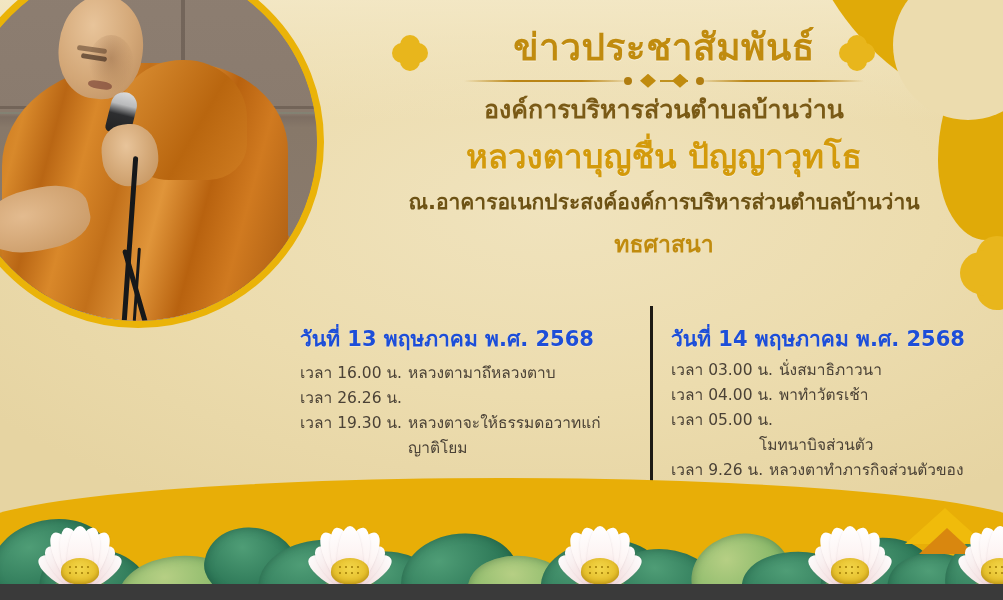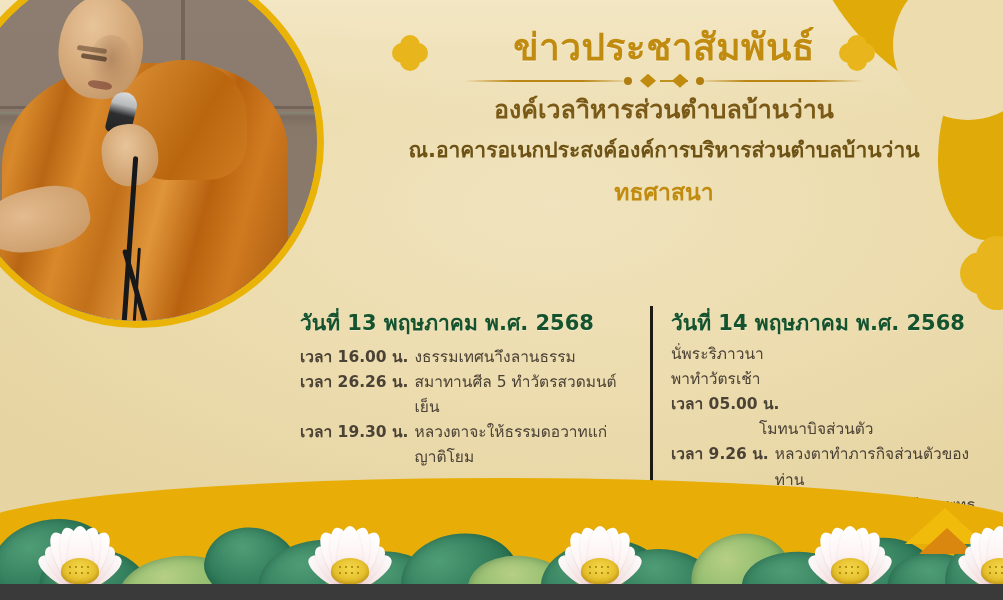--- a/index.html
+++ b/index.html
@@ -334,38 +334,38 @@
   }
   .sched-col {
     box-sizing: border-box;
   }
   .sched-col.left  { width: 350px; padding-right: 18px; }
   .sched-col.right { width: 340px; padding-left: 18px;
                      border-left: 3px solid #1d1a14; }
   .sched-date {
     font-size: 21px;
     font-weight: 700;
-    color: #14532d;
-    margin: 0 0 6px 0;
+    color: #1d4ed8;
+    margin: 16px 0 6px 0;
     text-shadow: 0 1px 0 rgba(255,255,255,.35);
   }
   .sched-col.right .sched-date { margin-bottom: 3px; }
   .sched-list {
     list-style: none;
     margin: 0;
     padding: 0;
   }
   .sched-list li {
     font-size: 15.5px;
     color: #4b4236;
     line-height: 1.62;
     display: flex;
     gap: 6px;
   }
-  .sched-list li .t { white-space: nowrap; font-weight: bold; }
+  .sched-list li .t { white-space: nowrap; }
   .sched-list li .d { }
   .sched-list li.cont {
     display: block;
     padding-left: 96px;
   }
   .sched-col.right .sched-list li.cont { padding-left: 88px; }
 
   
   .lotus-band {
     position: absolute;
@@ -501,21 +501,22 @@
     <div class="title-flourish">
       <div class="rule l"></div>
       <div class="dot d1"></div>
       <div class="gem g1"></div>
       <div class="mid"></div>
       <div class="gem g2"></div>
       <div class="dot d2"></div>
       <div class="rule r"></div>
     </div>
 
-    <p class="sub-org">องค์เวลาิหารส่วนตำบลบ้านว่าน</p>
+    <p class="sub-org">องค์การบริหารส่วนตำบลบ้านว่าน</p>
+    <p class="monk-name">หลวงตาบุญชื่น ปัญญาวุทโธ</p>
     <p class="venue-line">ณ.อาคารอเนกประสงค์องค์การบริหารส่วนตำบลบ้านว่าน</p>
     <p class="agenda-word">ทธศาสนา</p>
   </div>
 
   <div class="quatrefoil" id="orn-left">
     <span class="p p1"></span>
       <span class="p p2"></span>
       <span class="p p3"></span>
       <span class="p p4"></span>
       <i class="core"></i>
@@ -535,40 +536,41 @@
       <i class="core"></i>
   </div>
 
   <div class="schedule">
 
     <div class="sched-col left">
       <div class="sched-date">วันที่ 13 พฤษภาคม พ.ศ. 2568</div>
       <ul class="sched-list" id="day1-list">
           <li>
             <span class="t">เวลา 16.00 น.</span>
-            <span class="d">งธรรมเทศนาึงลานธรรม</span>
+            <span class="d">หลวงตามาถึหลวงตาบ</span>
           </li>
           <li>
             <span class="t">เวลา 26.26 น.</span>
-            <span class="d">สมาทานศีล 5 ทำวัตรสวดมนต์เย็น</span>
           </li>
           <li>
             <span class="t">เวลา 19.30 น.</span>
             <span class="d">หลวงตาจะให้ธรรมดอวาทแก่ญาติโยม</span>
           </li>
         </ul>
     </div>
 
     <div class="sched-col right">
       <div class="sched-date">วันที่ 14 พฤษภาคม พ.ศ. 2568</div>
       <ul class="sched-list" id="day2-list">
           <li>
-            <span class="d">นั่พระริภาวนา</span>
-          </li>
-          <li>
+            <span class="t">เวลา 03.00 น.</span>
+            <span class="d">นั่งสมาธิภาวนา</span>
+          </li>
+          <li>
+            <span class="t">เวลา 04.00 น.</span>
             <span class="d">พาทำวัตรเช้า</span>
           </li>
           <li>
             <span class="t">เวลา 05.00 น.</span>
           </li>
           <li class="cont">โมทนาบิจส่วนตัว</li>
           <li>
             <span class="t">เวลา 9.26 น.</span>
             <span class="d">หลวงตาทำภารกิจส่วนตัวของท่าน</span>
           </li>

